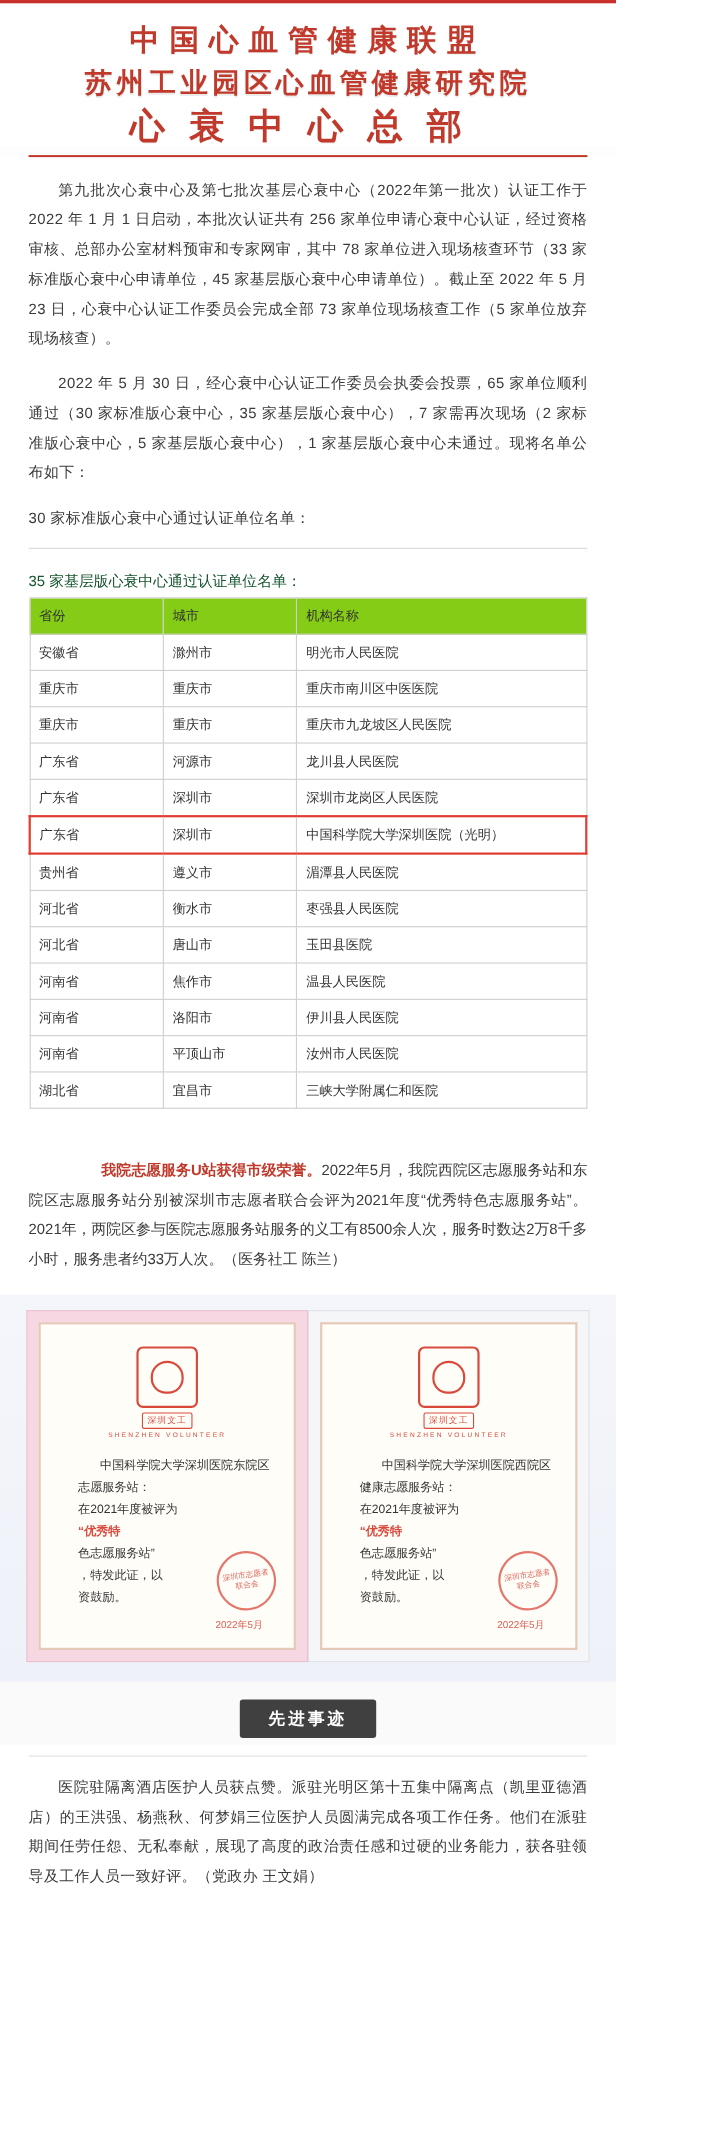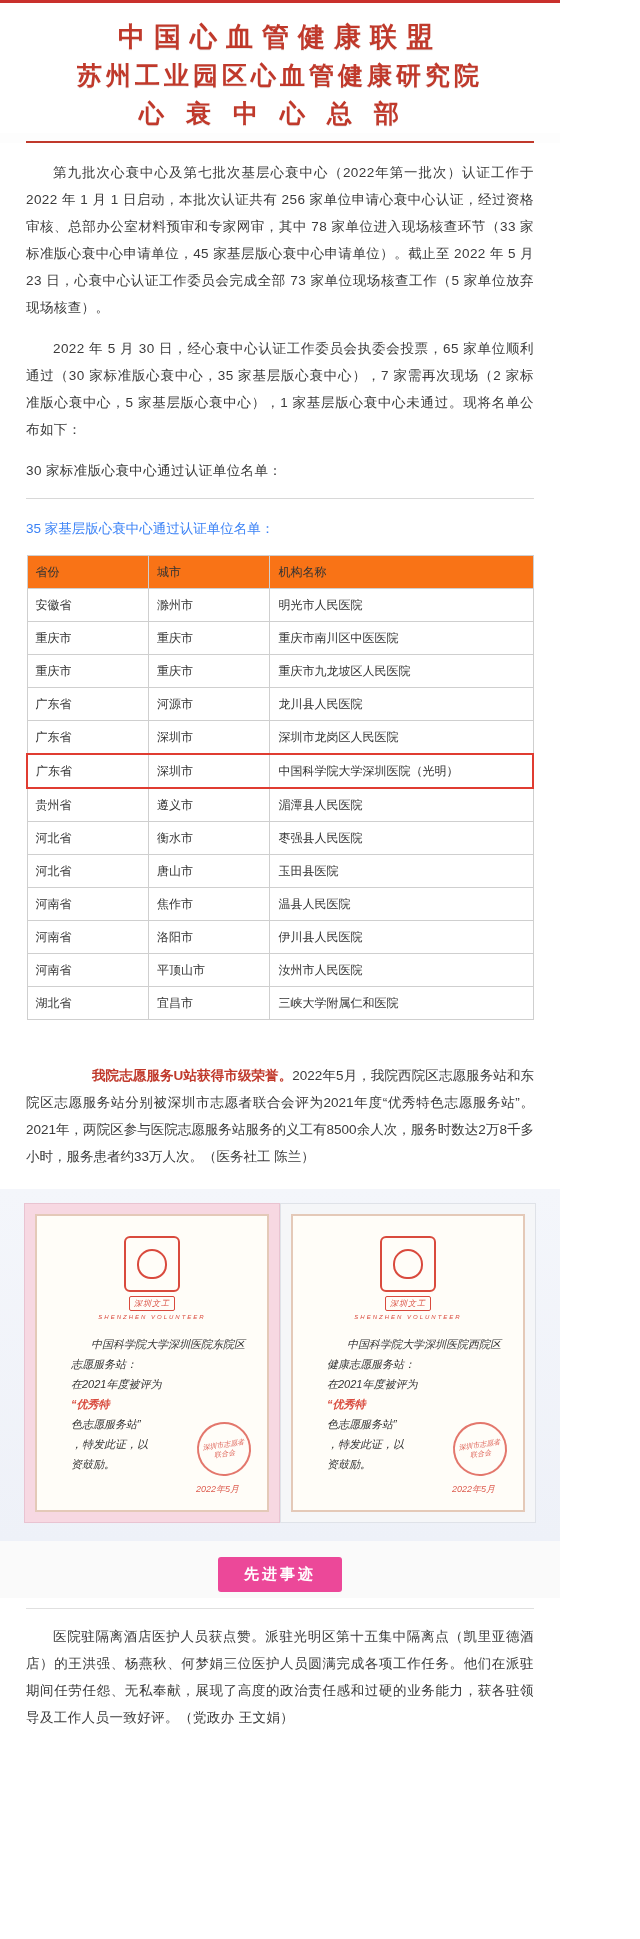--- a/index.html
+++ b/index.html
@@ -25,21 +25,21 @@
   .header-line {
     text-align: center;
     color: #c0392b;
     font-family: "DejaVu Serif", "Liberation Serif", serif;
     font-weight: bold;
     letter-spacing: 6px;
     text-shadow: 0 1px 0 rgba(0,0,0,0.08);
   }
   .header-line.l1 { font-size: 27px; line-height: 40px; letter-spacing: 9px; }
   .header-line.l2 { font-size: 25px; line-height: 38px; letter-spacing: 4px; }
-  .header-line.l3 { font-size: 25px; line-height: 38px; letter-spacing: 22px; }
+  .header-line.l3 { font-size: 32px; line-height: 38px; letter-spacing: 22px; }
   .header-rule {
     margin: 8px 26px 0 26px;
     border-bottom: 2px solid #c0392b;
   }
 
   
   .body-wrap {
     padding: 16px 26px 10px 26px;
     background: #fff;
   }
@@ -63,39 +63,39 @@
   }
   .para.noindent { text-indent: 0; }
   .divider-thin {
     border-bottom: 1px solid #d8d8d8;
     margin: 12px 0 18px 0;
   }
 
   
   .table-caption {
     font-size: 13.5px;
-    color: #3b82f6;
-    margin: 0 0 14px 0;
+    color: #14532d;
+    margin: 0 0 2px 0;
     line-height: 24px;
   }
   table.units {
     width: 100%;
     border-collapse: collapse;
     font-size: 12px;
     color: #333;
     background: #fff;
   }
   table.units th, table.units td {
     border: 1px solid #cfcfcf;
     padding: 7px 8px;
     line-height: 18px;
     text-align: left;
     white-space: nowrap;
   }
-  table.units th { font-weight: normal; color: #333; background: #f97316; font-family: Liberation Serif, serif; }
+  table.units th { font-weight: normal; color: #333; background: #84cc16; font-family: Liberation Serif, serif; }
   table.units col.c1 { width: 24%; }
   table.units col.c2 { width: 24%; }
   table.units col.c3 { width: 52%; }
   tr.highlight td {
     border-top: 2px solid #e03c31;
     border-bottom: 2px solid #e03c31;
   }
   tr.highlight td:first-child { border-left: 2px solid #e03c31; }
   tr.highlight td:last-child { border-right: 2px solid #e03c31; }
 
@@ -111,21 +111,20 @@
     text-indent: 2em;
     color: #3a3a3a;
   }
   .vol-text b { color: #c0392b; margin-left: 39px; }
 
   
   .photos {
     display: flex;
     padding: 14px 24px 18px 24px;
     background: linear-gradient(180deg,#f4f6fb 0%, #eef1f8 100%);
-    font-style: italic;
   }
   .photo {
     flex: 1 1 0;
     background: #f7d8e2;
     padding: 10px;
     border: 1px solid #e9c3d1;
     position: relative;
     height: 320px;
     overflow: hidden;
   }
@@ -200,21 +199,21 @@
   }
 
   
   .deeds-wrap {
     background: #fafafa;
     padding: 16px 26px 6px 26px;
     display: flex;
     justify-content: center;
   }
   .deeds-badge {
-    background: #ec4899;
+    background: #404040;
     color: #fff;
     font-size: 15px;
     font-weight: bold;
     letter-spacing: 3px;
     padding: 8px 26px;
     border-radius: 3px;
   }
   .deeds-body {
     padding: 10px 26px 26px 26px;
     background: #fff;

